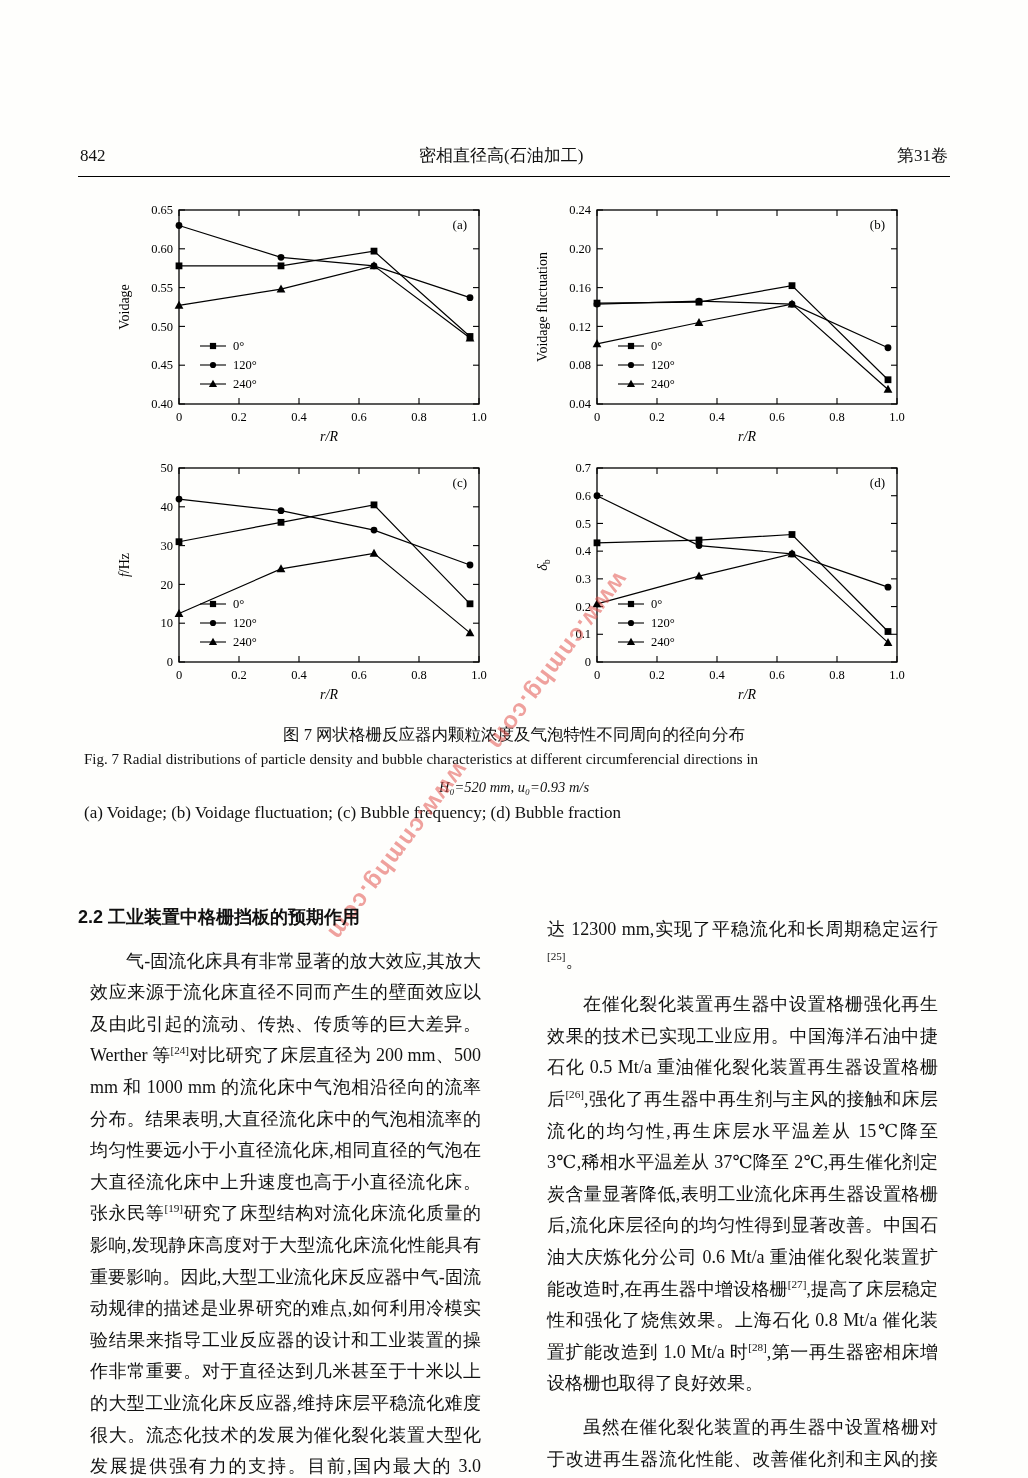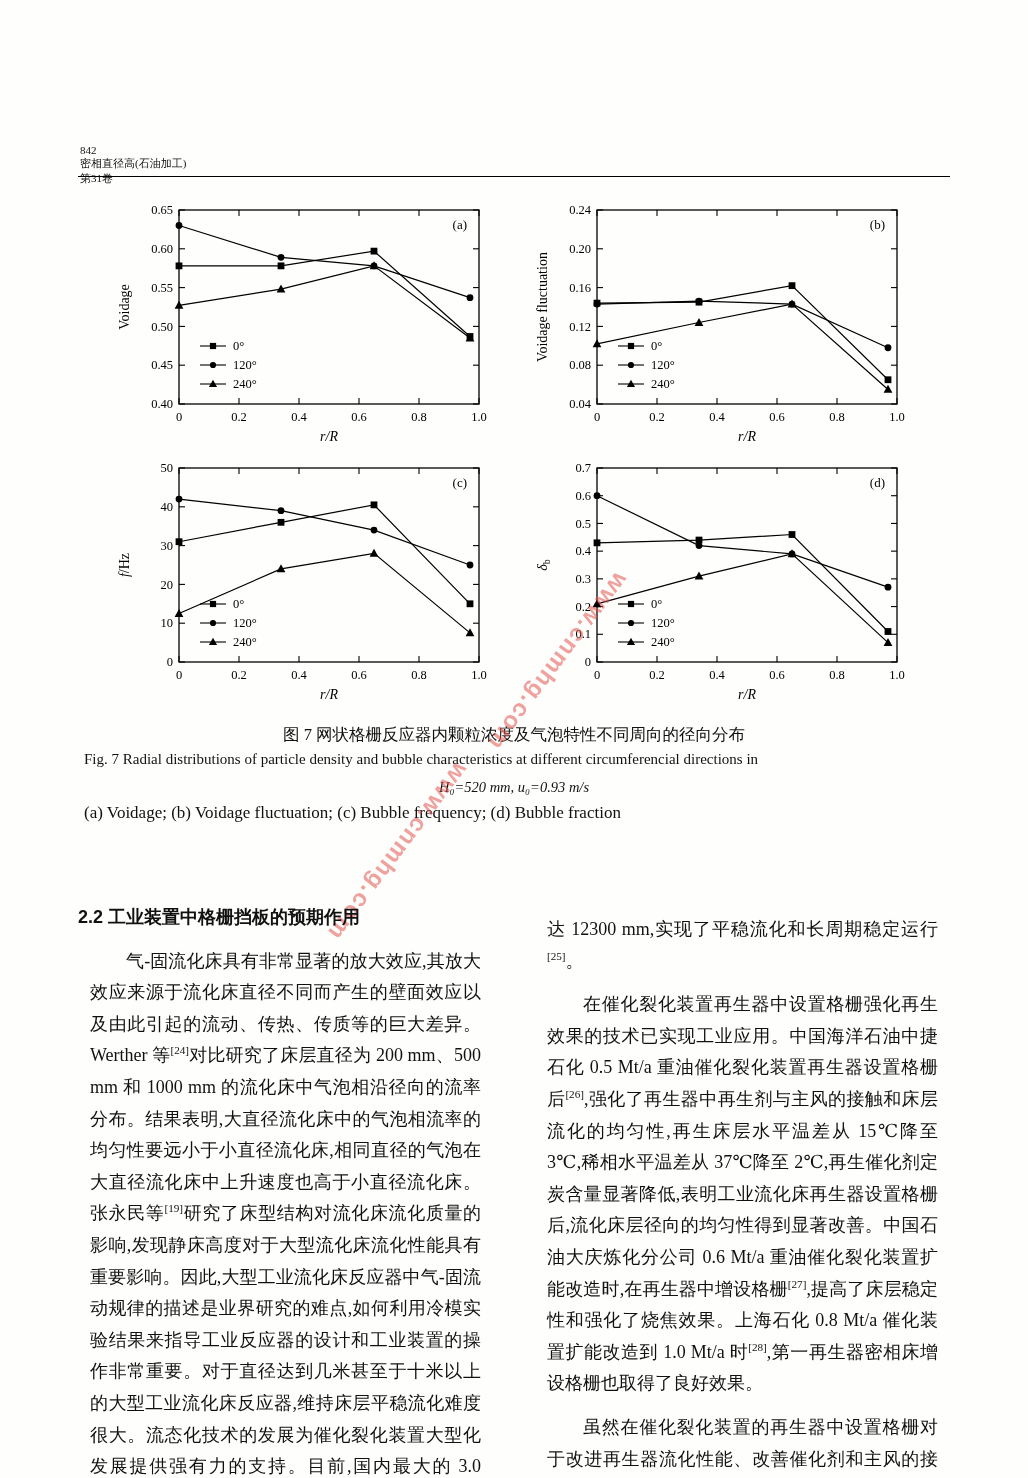--- a/index.html
+++ b/index.html
@@ -5,22 +5,21 @@
   * { margin:0; padding:0; box-sizing:border-box; }
   html,body { background:#ffffff; }
   .page {
     position:relative; width:1028px; height:1478px; margin:0 auto;
     background:#fefefc; color:#111; overflow:hidden;
     font-family:"Liberation Serif","DejaVu Serif",serif;
   }
   .header {
     position:absolute; top:144px; left:80px; right:80px;
     display:flex; justify-content:space-between; align-items:baseline;
-    font-size:11px;
-    flex-direction:column;
+    font-size:17px;
   }
   .header-rule {
     position:absolute; top:176px; left:78px; right:78px;
     border-top:1.6px solid #000;
   }
   .figure-area { position:absolute; top:194px; left:84px; width:860px; }
   .charts-grid {
     display:grid; grid-template-columns:repeat(2,396px);
     justify-content:center; column-gap:22px; row-gap:0;
   }

